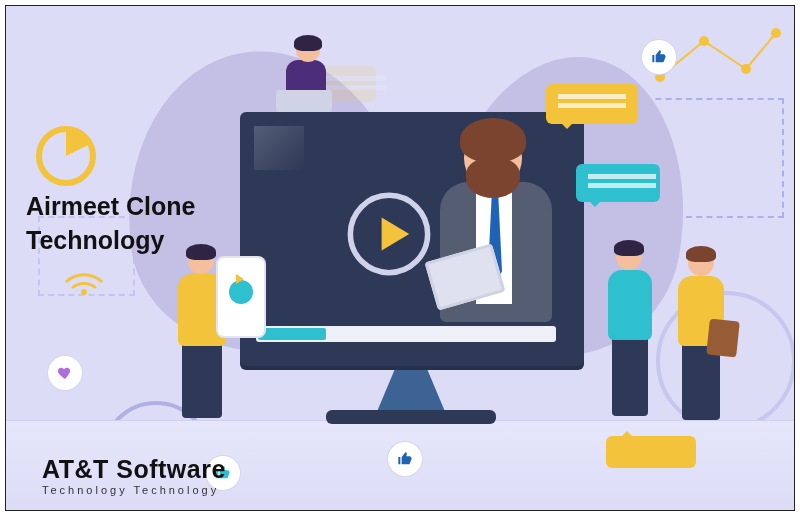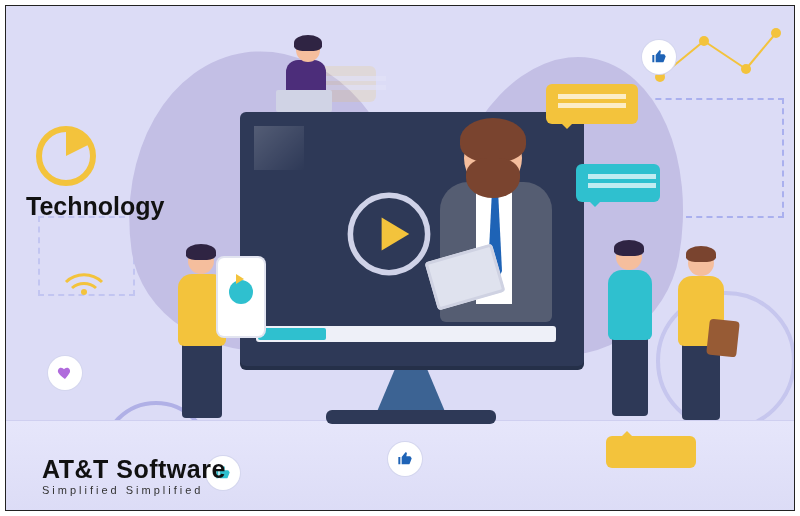--- a/index.html
+++ b/index.html
@@ -367,21 +367,22 @@
         <path fill="#2fc0cf" d="M2 20h3V9H2v11zm19-10c0-1.1-.9-2-2-2h-5l.8-4.3c.05-.23.03-.47-.07-.68C14.5 2.4 14 2 13.4 2c-.5 0-.97.23-1.27.62L7 9v11h10.3c.84 0 1.58-.53 1.87-1.32l2.66-7.2c.11-.3.17-.62.17-.95V10z"></path>
       </svg>
   </div>
   <div class="heart">
     <svg viewBox="0 0 24 24" width="16" height="16">
         <path fill="#b06bdc" d="M12 21s-7.5-4.9-10-9.3C.3 8.2 2.2 4 6.1 4c2 0 3.5 1.1 4.4 2.4C11.4 5.1 12.9 4 14.9 4 18.8 4 20.7 8.2 19 11.7 16.5 16.1 12 21 12 21z"></path>
       </svg>
   </div>
 
   <div class="headline">
+    <div>Airmeet Clone</div>
     <div>Technology</div>
   </div>
 
   <div class="brand">
     <div class="brand-name">AT&amp;T Software</div>
-    <div class="brand-tag">Simplified Simplified</div>
+    <div class="brand-tag">Technology Technology</div>
   </div>
 
 </div>
 
 </body></html>

